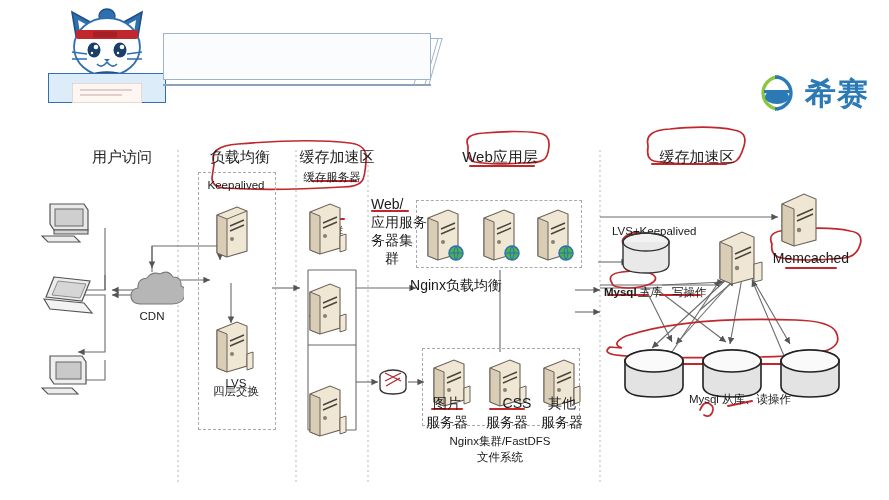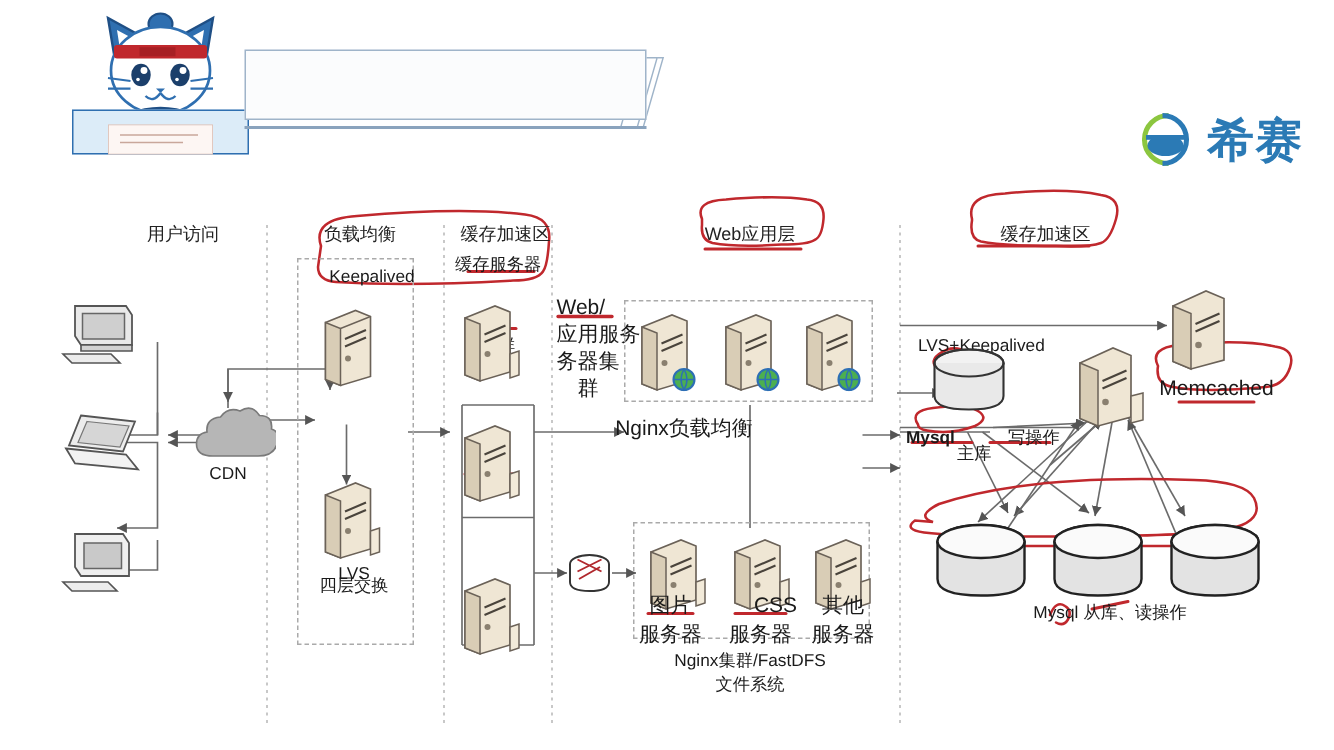--- a/index.html
+++ b/index.html
@@ -63,21 +63,21 @@
     font-family: "DejaVu Sans", sans-serif; font-weight: 600;
   }
 
   
   #diagram { position: absolute; left: 0; top: 120px; width: 889px; height: 380px; }
   #wires { position: absolute; left: 0; top: 0; width: 889px; height: 380px; }
   #ink   { position: absolute; left: 0; top: 0; width: 889px; height: 380px; pointer-events: none; }
 
   .col-head {
     position: absolute;
-    font-size: 12px; color: #222; white-space: nowrap;
+    font-size: 15px; color: #222; white-space: nowrap;
     transform: translateX(-50%);
   }
 
   .lbl {
     position: absolute;
     font-size: 11.5px; color: #1a1a1a;
     white-space: nowrap; line-height: 1.22;
     transform: translateX(-50%);
     text-align: center;
   }
@@ -285,21 +285,21 @@
     <rect x="16" y="10" width="25" height="17" fill="#c9c9c9" stroke="#666" stroke-width="1"></rect>
     <path d="M2 36 L32 36 L38 42 L8 42 Z" fill="#ececec" stroke="#555" stroke-width="1.1"></path>
   </svg>
 
   <svg style="position:absolute;left:128px;top:150px;" width="56" height="46" viewBox="0 0 56 46">
     <path d="M14 34 q-11 0 -11 -8 q0 -7 7 -8 q-1 -9 9 -10 q5 -7 13 -4 q8 -5 13 3 q9 0 8 9 q6 2 4 9 q-2 9 -13 9 z" fill="#b6b6b6" stroke="#7a7a7a" stroke-width="1.1"></path>
   </svg>
   <div class="lbl" style="left:152px;top:167px;margin-top:22px;">CDN</div>
 
   <div class="dashbox" style="left:198px;top:52px;width:78px;height:258px;"></div>
-  <div class="lbl" style="left:236px;top:58px;margin-left:12px;">Keepalived</div>
+  <div class="lbl" style="left:236px;top:58px;">Keepalived</div>
 
   <svg style="position:absolute;left:215px;top:85px;" width="34" height="54" viewBox="0 0 34 54">
     <path d="M2 10 L22 2 L32 6 L32 46 L12 52 L2 48 Z" fill="#efe6d4" stroke="#6b6258" stroke-width="1.1"></path>
     <path d="M2 10 L12 14 L12 52 L2 48 Z" fill="#d9cdb6" stroke="#6b6258" stroke-width="1"></path>
     <path d="M12 14 L32 6" stroke="#6b6258" stroke-width="1" fill="none"></path>
     <path d="M15 21 L29 15 M15 26 L29 20" stroke="#4a443c" stroke-width="1.4"></path>
     <circle cx="17" cy="34" r="2" fill="#8a8070"></circle>
   </svg>
   <svg style="position:absolute;left:215px;top:200px;" width="40" height="56" viewBox="0 0 40 56">
     <path d="M2 10 L22 2 L32 6 L32 46 L12 52 L2 48 Z" fill="#efe6d4" stroke="#6b6258" stroke-width="1.1"></path>
@@ -426,33 +426,33 @@
     <circle cx="21" cy="40" r="2.2" fill="#8a8070"></circle>
   </svg>
   <div class="lbl big" style="left:811px;top:130px;text-align:center;">Memcached</div>
 
   <svg style="position:absolute;left:620px;top:110px;" width="52" height="52" viewBox="0 0 52 52">
     <ellipse cx="26" cy="12" rx="23" ry="9" fill="#f2f2f2" stroke="#333" stroke-width="1.4"></ellipse>
     <path d="M3 12 L3 34 q0 9 23 9 q23 0 23 -9 L49 12" fill="#e9e9e9" stroke="#333" stroke-width="1.4"></path>
     <ellipse cx="26" cy="12" rx="23" ry="9" fill="none" stroke="#333" stroke-width="1.4"></ellipse>
   </svg>
   <div class="lbl left" style="left:604px;top:165px;font-weight:bold;">Mysql</div>
-  <div class="lbl left" style="left:638px;top:176px;">主库</div>
+  <div class="lbl left" style="left:638px;top:165px;font-style:italic;">主库</div>
   <div class="lbl left" style="left:672px;top:165px;">写操作</div>
 
   <svg style="position:absolute;left:622px;top:228px;" width="64" height="58" viewBox="0 0 64 58">
     <ellipse cx="32" cy="13" rx="29" ry="11" fill="#f5f5f5" stroke="#222" stroke-width="1.6"></ellipse>
     <path d="M3 13 L3 38 q0 11 29 11 q29 0 29 -11 L61 13" fill="#e3e3e3" stroke="#222" stroke-width="1.6"></path>
     <ellipse cx="32" cy="13" rx="29" ry="11" fill="#fafafa" stroke="#222" stroke-width="1.6"></ellipse>
   </svg>
   <svg style="position:absolute;left:700px;top:228px;" width="64" height="58" viewBox="0 0 64 58">
     <ellipse cx="32" cy="13" rx="29" ry="11" fill="#f5f5f5" stroke="#222" stroke-width="1.6"></ellipse>
     <path d="M3 13 L3 38 q0 11 29 11 q29 0 29 -11 L61 13" fill="#e3e3e3" stroke="#222" stroke-width="1.6"></path>
     <ellipse cx="32" cy="13" rx="29" ry="11" fill="#fafafa" stroke="#222" stroke-width="1.6"></ellipse>
   </svg>
   <svg style="position:absolute;left:778px;top:228px;" width="64" height="58" viewBox="0 0 64 58">
     <ellipse cx="32" cy="13" rx="29" ry="11" fill="#f5f5f5" stroke="#222" stroke-width="1.6"></ellipse>
     <path d="M3 13 L3 38 q0 11 29 11 q29 0 29 -11 L61 13" fill="#e3e3e3" stroke="#222" stroke-width="1.6"></path>
     <ellipse cx="32" cy="13" rx="29" ry="11" fill="#fafafa" stroke="#222" stroke-width="1.6"></ellipse>
   </svg>
 
-  <div class="lbl" style="left:728px;top:282px;padding-left:24px;">Mysql 从库、读操作</div>
+  <div class="lbl" style="left:728px;top:272px;padding-left:24px;">Mysql 从库、读操作</div>
 </div>
 
 </body></html>

